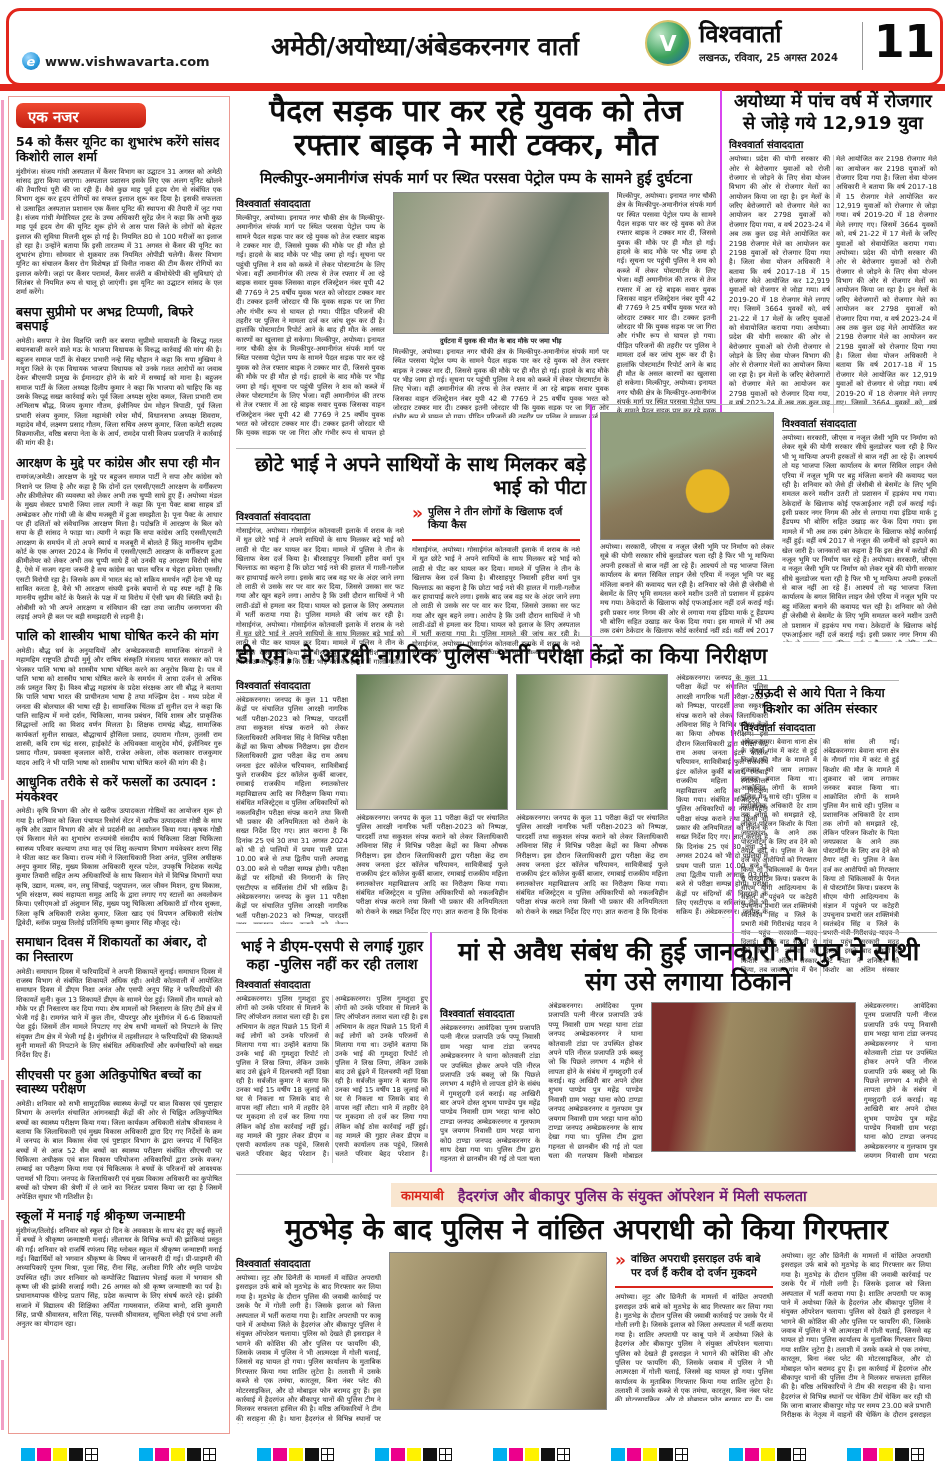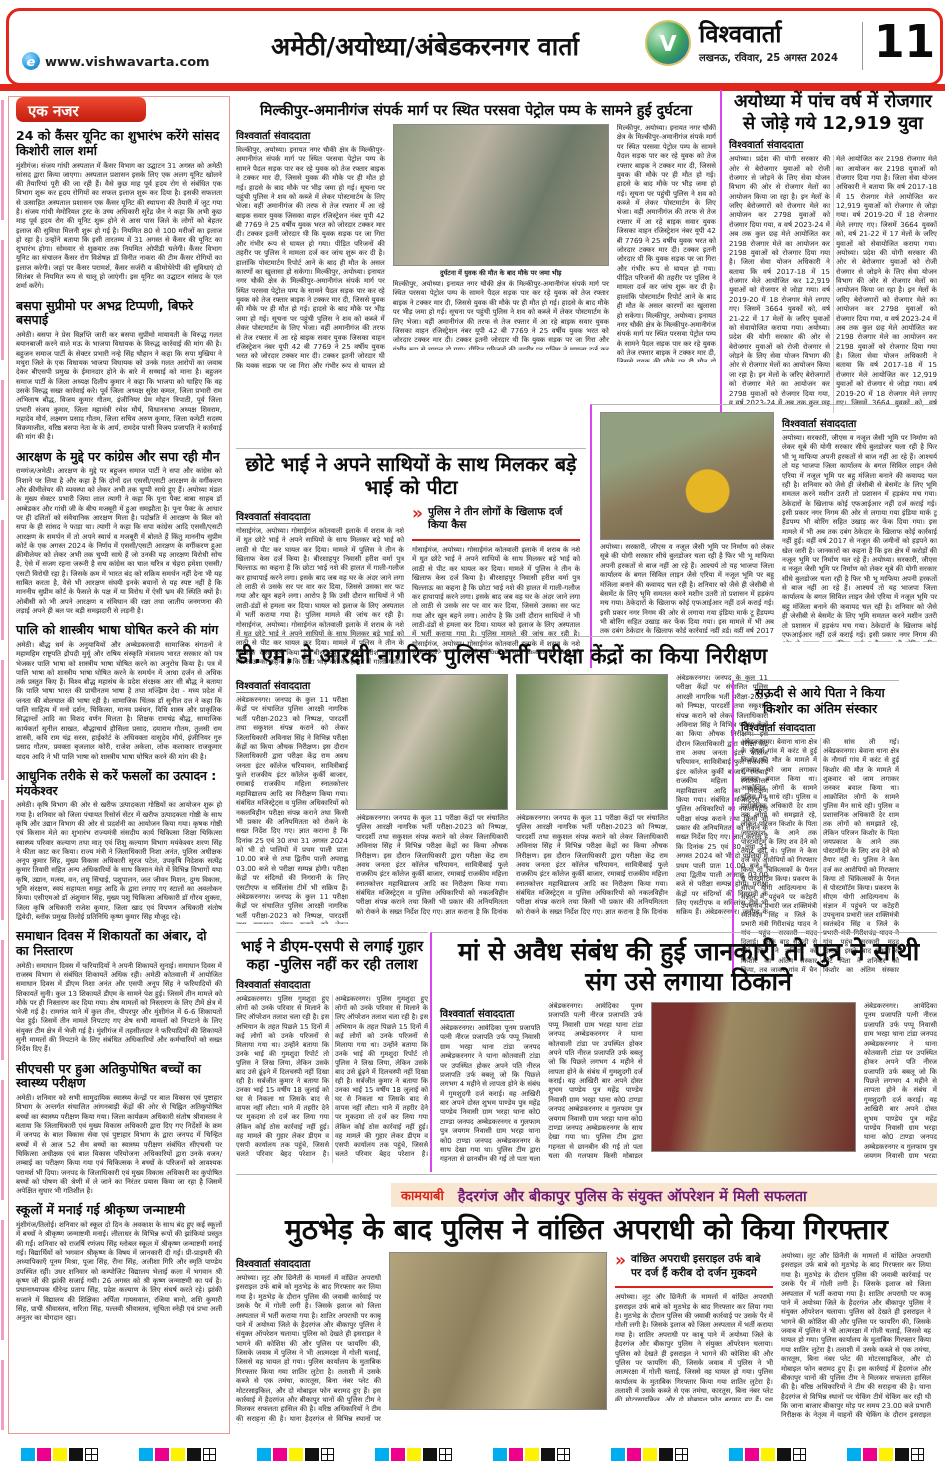--- a/index.html
+++ b/index.html
@@ -19,21 +19,21 @@
          align-items:center;justify-content:center;font-size:22px;font-weight:800;border:2px solid #d8c26a;}
   .brand-name{font-size:24px;font-weight:800;color:#0d0d0d;display:block;line-height:1;}
   .brand-edition{font-size:10px;font-weight:700;color:#222;display:block;margin-top:4px;}
   .hdr-divider{position:absolute;left:862px;top:22px;width:1px;height:48px;background:#999;}
   .hdr-page{position:absolute;left:874px;top:16px;width:56px;text-align:center;font-size:44px;font-weight:800;color:#0a0a0a;}
   .hdr-redbar{position:absolute;left:0;top:84px;width:945px;height:7px;background:#e2261c;}
   .left-edge-strip{position:absolute;left:1px;top:100px;width:3px;height:1330px;
                    background:repeating-linear-gradient(#f29ec4 0 120px,#ffffff 120px 140px);}
   
   #one-look{position:absolute;left:8px;top:96px;width:222px;height:1338px;border:1px solid #eb9a92;
-            padding:0 7px;box-sizing:border-box;overflow:hidden;}
+            padding:6px 7px;box-sizing:border-box;overflow:hidden;}
   .one-look-hdr{width:130px;height:25px;border-radius:7px;background:linear-gradient(#f04a31,#c21d0f);
                 color:#fff;font-size:15px;font-weight:800;display:flex;align-items:center;padding-left:12px;box-sizing:border-box;}
   .ol-head{font-size:12.5px;font-weight:800;line-height:1.18;margin:7px 0 3px;color:#0e0e0e;}
   .ol-body{font-size:7px;line-height:1.33;text-align:justify;color:#222;}
   
   .byline{font-weight:800;font-size:10px;color:#111;border-bottom:1px solid #888;display:inline-block;margin-bottom:3px;}
   .body-text{font-size:7px;line-height:1.34;text-align:justify;color:#1d1d1d;overflow:hidden;}
   .cols2{column-count:2;column-gap:6px;column-rule:1px solid #ccc;column-fill:auto;}
   .photo{border:1px solid #8a8a8a;box-sizing:border-box;}
   .caption{font-size:6.5px;font-weight:700;text-align:center;color:#222;margin-top:2px;}
@@ -43,21 +43,21 @@
   .hl{font-weight:800;color:#0d0d0d;text-align:center;}
   .vline-l{border-left:2px solid #d946ef;}
   .htop{border-top:1px solid #b5b5b5;}
   
   #main-story{left:236px;top:94px;width:480px;height:350px;}
   #main-story .hl1{font-size:30px;line-height:1.13;}
   #main-story .hl2{font-size:14.5px;margin-top:5px;}
   #jobs-story{left:720px;top:90px;width:217px;height:352px;padding-left:7px;box-sizing:border-box;}
   #jobs-story .hl1{font-size:18px;line-height:1.2;}
   #brothers-story{left:236px;top:448px;width:350px;height:220px;}
-  #brothers-story .hl1{font-size:19.5px;line-height:1.2;}
+  #brothers-story .hl1{font-size:19.5px;line-height:1.2;text-align:right;}
   #nazul-story{left:590px;top:404px;width:347px;height:264px;padding:2px 0 0 8px;box-sizing:border-box;}
   #nazul-story .hl1{font-size:19px;line-height:1.2;text-align:left;}
   #dm-story{left:236px;top:636px;width:532px;height:294px;padding-top:4px;box-sizing:border-box;}
   #dm-story .hl1{font-size:21px;}
   #saudi-story{left:732px;top:636px;width:167px;height:294px;padding:4px 0 0 7px;box-sizing:border-box;margin-top:44px;}
   #saudi-story .hl1{font-size:12.5px;line-height:1.25;}
   #missing-story{left:236px;top:932px;width:192px;height:240px;padding-top:4px;box-sizing:border-box;}
   #missing-story .hl1{font-size:14.5px;line-height:1.25;}
   #relation-story{left:430px;top:932px;width:507px;height:240px;padding:4px 0 0 8px;box-sizing:border-box;}
   #relation-story .hl1{font-size:25px;line-height:1.2;}
@@ -102,39 +102,40 @@
       </span>
     </div>
     <div class="hdr-divider"></div>
     <div class="hdr-page">11</div>
     <div class="hdr-redbar"></div>
   </div>
   <div class="left-edge-strip"></div>
 
   <div id="one-look">
     <div class="one-look-hdr">एक नजर</div>
-    <div class="ol-head">24 को कैंसर यूनिट का शुभारंभ करेंगे सांसद किशोरी लाल शर्मा</div>
+    <div class="ol-head">54 को कैंसर यूनिट का शुभारंभ करेंगे सांसद किशोरी लाल शर्मा</div>
     <div class="ol-body">मुंशीगंज। संजय गांधी अस्पताल में कैंसर विभाग का उद्घाटन 31 अगस्त को अमेठी सांसद द्वारा किया जाएगा। अस्पताल प्रशासन इसके लिए एक अलग यूनिट खोलने की तैयारियां पूरी की जा रही हैं। वैसे कुछ माह पूर्व हृदय रोग से संबंधित एक विभाग शुरू कर हृदय रोगियों का सफल इलाज शुरू कर दिया है। इसकी सफलता से उत्साहित अस्पताल प्रशासन एक कैंसर यूनिट की स्थापना की तैयारी में जुट गया है। संजय गांधी मेमोरियल ट्रस्ट के उच्च अधिकारी सुरेंद्र जैन ने कहा कि अभी कुछ माह पूर्व हृदय रोग की यूनिट शुरू होने से आस पास जिले के लोगों को बेहतर इलाज की सुविधा मिलनी शुरू हो गई है। नियमित 80 से 100 मरीजों का इलाज हो रहा है। उन्होंने बताया कि इसी तारतम्य में 31 अगस्त से कैंसर की यूनिट का शुभारंभ होगा। सोमवार से शुक्रवार तक नियमित ओपीडी चलेगी। कैंसर विभाग यूनिट का संचालन कैंसर रोग विशेषज्ञ डॉ विनीत नाकरा की टीम कैंसर रोगियों का इलाज करेगी। जहां पर कैंसर परामर्श, कैंसर सर्जरी व कीमोथेरेपी की सुविधाएं दो सितंबर से नियमित रूप से चालू हो जाएंगी। इस यूनिट का उद्घाटन सांसद के एल शर्मा करेंगे।</div>
     <div class="ol-head">बसपा सुप्रीमो पर अभद्र टिप्पणी, बिफरे बसपाई</div>
     <div class="ol-body">अमेठी। बसपा ने प्रेस विज्ञप्ति जारी कर बसपा सुप्रीमो मायावती के विरुद्ध गलत बयानबाजी करने वाले मऊ के भाजपा विधायक के विरुद्ध कार्रवाई की मांग की है। बहुजन समाज पार्टी के सेक्टर प्रभारी नन्हे सिंह चौहान ने कहा कि सपा मुखिया ने मथुरा जिले के एक विधायक भाजपा विधायक को उनके गलत आरोपों का जवाब देकर बीएसपी प्रमुख के ईमानदार होने के बारे में सच्चाई को माना है। बहुजन समाज पार्टी के जिला अध्यक्ष दिलीप कुमार ने कहा कि भाजपा को चाहिए कि वह उसके विरुद्ध सख्त कार्रवाई करे। पूर्व जिला अध्यक्ष सुरेश कमल, जिला प्रभारी राम अभिलाष बौद्ध, विजय कुमार गौतम, इंजीनियर प्रेम मोहन त्रिपाठी, पूर्व जिला प्रभारी संजय कुमार, जिला महामंत्री रमेश मौर्य, विधानसभा अध्यक्ष शिवराम, महादेव मौर्य, लक्ष्मण प्रसाद गौतम, जिला सचिव अरुण कुमार, जिला कमेटी सदस्य विक्रमाजीत, वरिष्ठ बसपा नेता के के आर्य, रामदेव पासी विजय प्रजापति ने कार्रवाई की मांग की है।</div>
     <div class="ol-head">आरक्षण के मुद्दे पर कांग्रेस और सपा रही मौन</div>
     <div class="ol-body">रामगंज/अमेठी। आरक्षण के मुद्दे पर बहुजन समाज पार्टी ने सपा और कांग्रेस को निशाने पर लिया है और कहा है कि दोनों दल एससी/एसटी आरक्षण के वर्गीकरण और क्रीमीलेयर की व्यवस्था को लेकर अभी तक चुप्पी साधे हुए हैं। अयोध्या मंडल के मुख्य सेक्टर प्रभारी जिया लाल त्यागी ने कहा कि पूना पैक्ट बाबा साहब डॉ अम्बेडकर और गांधी जी के बीच मजबूरी में हुआ समझौता है। पूना पैक्ट के आधार पर ही दलितों को संवैधानिक आरक्षण मिला है। पदोन्नति में आरक्षण के बिल को सपा के ही सांसद ने फाड़ा था। त्यागी ने कहा कि सपा कांग्रेस आदि एससी/एसटी आरक्षण के समर्थन में तो अपने स्वार्थ व मजबूरी में बोलते हैं किंतु माननीय सुप्रीम कोर्ट के एक अगस्त 2024 के निर्णय में एससी/एसटी आरक्षण के वर्गीकरण हुआ क्रीमीलेयर को लेकर अभी तक चुप्पी साधे हैं जो उनकी यह आरक्षण विरोधी सोच है, ऐसे में सजग रहना जरूरी है सच कांग्रेस का चाल चरित्र व चेहरा हमेशा एससी/एसटी विरोधी रहा है। जिसके क्रम में भारत बंद को सक्रिय समर्थन नहीं देना भी यह साबित करता है, वैसे भी आरक्षण संघयी इनके बयानों से यह स्पष्ट नहीं है कि माननीय सुप्रीम कोर्ट के फैसले के पक्ष में या विरोध में ऐसी भ्रम की स्थिति क्यों है। ओबीसी को भी अपने आरक्षण व संविधान की रक्षा तथा जातीय जनगणना की लड़ाई अपने ही बल पर बड़ी समझदारी से लड़नी है।</div>
     <div class="ol-head">पालि को शास्त्रीय भाषा घोषित करने की मांग</div>
     <div class="ol-body">अमेठी। बौद्ध धर्म के अनुयायियों और अम्बेडकरवादी सामाजिक संगठनों ने महामहिम राष्ट्रपति द्रौपदी मुर्मू और राषिय संस्कृति मंत्रालय भारत सरकार को पत्र भेजकर पालि भाषा को शास्त्रीय भाषा घोषित करने का अनुरोध किया है। पत्र में पालि भाषा को शास्त्रीय भाषा घोषित करने के समर्थन में आधा दर्जन से अधिक तर्क प्रस्तुत किए हैं। विश्व बौद्ध महासंघ के प्रदेश संरक्षक आर सी बौद्ध ने बताया कि पालि भाषा भारत की प्राचीनतम भाषा है तथा मज्झिम देश - मध्य प्रदेश में जनता की बोलचाल की भाषा रही है। सामाजिक चिंतक डॉ सुनील दत्त ने कहा कि पालि साहित्य में मनो दर्शन, चिकित्सा, मानव प्रबंधन, विधि शास्त्र और प्राकृतिक सिद्धान्तों आदि का विशद वर्णन मिलता है। शिक्षक रामचंद्र बौद्ध, सामाजिक कार्यकर्ता सुनील साखत, बौद्धाचार्य हौसिला प्रसाद, दयाराम गौतम, तुलसी राम शास्त्री, कवि राम चंद्र सरस, हाईकोर्ट के अधिवक्ता वासुदेव मौर्य, इंजीनियर गुरु प्रसाद गौतम, प्रवक्ता बृजलाल कोरी, राजेश अकेला, लोक कलाकार राजकुमार यादव आदि ने भी पालि भाषा को शास्त्रीय भाषा घोषित करने की मांग की है।</div>
     <div class="ol-head">आधुनिक तरीके से करें फसलों का उत्पादन : मंयकेश्वर</div>
     <div class="ol-body">अमेठी। कृषि विभाग की ओर से खरीफ उत्पादकता गोष्ठियों का आयोजन शुरू हो गया है। शनिवार को जिला पंचायत रिसोर्स सेंटर में खरीफ उत्पादकता गोष्ठी के साथ कृषि और उद्यान विभाग की ओर से प्रदर्शनी का आयोजन किया गया। कृषक गोष्ठी एवं किसान मेले का शुभारंभ राज्यमंत्री संसदीय कार्य चिकित्सा शिक्षा चिकित्सा स्वास्थ्य परिवार कल्याण तथा मातृ एवं शिशु कल्याण विभाग मयंकेश्वर शरण सिंह ने फीता काट कर किया। राज्य मंत्री ने जिलाधिकारी निशा अनंत, पुलिस अधीक्षक अनूप कुमार सिंह, मुख्य विकास अधिकारी सूरज पटेल, उपकृषि निदेशक सत्येंद्र कुमार तिवारी सहित अन्य अधिकारियों के साथ किसान मेले में विभिन्न विभागों यथा कृषि, उद्यान, मत्स्य, वन, लघु सिंचाई, पशुपालन, जल जीवन मिशन, दुग्ध विकास, भूमि संरक्षण, स्वयं सहायता समूह आदि के द्वारा लगाए गए स्टालों का अवलोकन किया। एसीएमओ डॉ अंशुमान सिंह, मुख्य पशु चिकित्सा अधिकारी डॉ गौरव शुक्ला, जिला कृषि अधिकारी राजेश कुमार, जिला खाद एवं विपणन अधिकारी संतोष द्विवेदी, ब्लॉक प्रमुख तिलोई प्रतिनिधि कृष्ण कुमार सिंह मौजूद रहे।</div>
     <div class="ol-head">समाधान दिवस में शिकायतों का अंबार, दो का निस्तारण</div>
     <div class="ol-body">अमेठी। समाधान दिवस में फरियादियों ने अपनी शिकायतें सुनाई। समाधान दिवस में राजस्व विभाग से संबंधित शिकायतें अधिक रही। अमेठी कोतवाली में आयोजित समाधान दिवस में डीएम निशा अनंत और एसपी अनूप सिंह ने फरियादियों की शिकायतें सुनी। कुल 13 शिकायतें डीएम के सामने पेश हुई। जिसमें तीन मामले को मौके पर ही निस्तारण कर दिया गया। शेष मामलों को निस्तारण के लिए टीमें क्षेत्र में भेजी गई है। रामगंज थाने में कुल तीन, पीपरपुर और मुंशीगंज में 6-6 शिकायतों पेश हुई। जिसमें तीन मामले निपटाए गए शेष सभी मामलों को निपटाने के लिए संयुक्त टीम क्षेत्र में भेजी गई है। मुंशीगंज में तहसीलदार ने फरियादियों की शिकायतें सुनी मामलों की निपटाने के लिए संबंधित अधिकारियों और कर्मचारियों को सख्त निर्देश दिए हैं।</div>
     <div class="ol-head">सीएचसी पर हुआ अतिकुपोषित बच्चों का स्वास्थ्य परीक्षण</div>
     <div class="ol-body">अमेठी। शनिवार को सभी सामुदायिक स्वास्थ्य केन्द्रों पर बाल विकास एवं पुष्टाहार विभाग के अन्तर्गत संचालित आंगनबाड़ी केंद्रों की ओर से चिह्नित अतिकुपोषित बच्चों का स्वास्थ्य परीक्षण किया गया। जिला कार्यक्रम अधिकारी संतोष श्रीवास्तव ने बताया कि जिलाधिकारी एवं मुख्य विकास अधिकारी द्वारा दिए गए निर्देशों के क्रम में जनपद के बाल विकास सेवा एवं पुष्टाहार विभाग के द्वारा जनपद में चिन्हित बच्चों में से आज 52 सैम बच्चों का स्वास्थ्य परीक्षण संबंधित सीएचसी पर चिकित्सा अधीक्षक एवं बाल विकास परियोजना अधिकारियों द्वारा उनके वजन/लम्बाई का परीक्षण किया गया एवं चिकित्सक ने बच्चों के परिजनों को आवश्यक परामर्श भी दिया। जनपद के जिलाधिकारी एवं मुख्य विकास अधिकारी का कुपोषित बच्चों को पोषण की श्रेणी में ले जाने का निरंतर प्रयास किया जा रहा है जिसमें अपेक्षित सुधार भी गतिशील है।</div>
     <div class="ol-head">स्कूलों में मनाई गई श्रीकृष्ण जन्माष्टमी</div>
     <div class="ol-body">मुंशीगंज/तिलोई। शनिवार को स्कूल दो दिन के अवकाश के साथ बंद हुए कई स्कूलों में बच्चों ने श्रीकृष्ण जन्माष्टमी मनाई। लीलाधर के विभिन्न रूपों की झांकियां प्रस्तुत की गईं। शनिवार को राजर्षि रणंजय सिंह ग्लोबल स्कूल में श्रीकृष्ण जन्माष्टमी मनाई गई। विद्यार्थियों को भगवान श्रीकृष्ण के विषय में जानकारी दी गई। प्री-प्राइमरी की अध्यापिकाएँ पूनम मिश्रा, पूजा सिंह, रीना सिंह, अलीशा गिरि और स्मृति पाण्डेय उपस्थित रहीं। उधर शनिवार को कम्पोजिट विद्यालय भेलाई कला में भगवान श्री कृष्ण जी की झांकी सजाई गयी। 26 अगस्त को श्री कृष्ण जन्माष्टमी का पर्व है। प्रधानाध्यापक धीरेन्द्र प्रताप सिंह, प्रदेश कल्याण के लिए संघर्ष करते रहे। झांकी सजाने में विद्यालय की शिक्षिका अर्पिता गायसवाल, रजिया बानो, शशि कुमारी सिंह, प्राची श्रीवास्तव, सरिता सिंह, पल्लवी श्रीवास्तव, सूचिता स्नेही एवं प्रभा अली अनुतर का योगदान रहा।</div>
   </div>
 
   <div id="main-story" class="abs">
+    <div class="hl hl1">पैदल सड़क पार कर रहे युवक को तेज रफ्तार बाइक ने मारी टक्कर, मौत</div>
     <div class="hl hl2">मिल्कीपुर-अमानीगंज संपर्क मार्ग पर स्थित परसवा पेट्रोल पम्प के सामने हुई दुर्घटना</div>
     <div class="row">
       <div style="width:150px;">
         <span class="byline">विश्ववार्ता संवाददाता</span>
         <div class="body-text" style="height:222px;">मिल्कीपुर, अयोध्या। इनायत नगर चौकी क्षेत्र के मिल्कीपुर-अमानीगंज संपर्क मार्ग पर स्थित परसवा पेट्रोल पम्प के सामने पैदल सड़क पार कर रहे युवक को तेज रफ्तार बाइक ने टक्कर मार दी, जिससे युवक की मौके पर ही मौत हो गई। हादसे के बाद मौके पर भीड़ जमा हो गई। सूचना पर पहुंची पुलिस ने शव को कब्जे में लेकर पोस्टमार्टम के लिए भेजा। वहीं अमानीगंज की तरफ से तेज रफ्तार में आ रहे बाइक सवार युवक जिसका वाहन रजिस्ट्रेशन नंबर यूपी 42 बी 7769 ने 25 वर्षीय युवक भरत को जोरदार टक्कर मार दी। टक्कर इतनी जोरदार थी कि युवक सड़क पर जा गिरा और गंभीर रूप से घायल हो गया। पीड़ित परिजनों की तहरीर पर पुलिस ने मामला दर्ज कर जांच शुरू कर दी है। हालांकि पोस्टमार्टम रिपोर्ट आने के बाद ही मौत के असल कारणों का खुलासा हो सकेगा। मिल्कीपुर, अयोध्या। इनायत नगर चौकी क्षेत्र के मिल्कीपुर-अमानीगंज संपर्क मार्ग पर स्थित परसवा पेट्रोल पम्प के सामने पैदल सड़क पार कर रहे युवक को तेज रफ्तार बाइक ने टक्कर मार दी, जिससे युवक की मौके पर ही मौत हो गई। हादसे के बाद मौके पर भीड़ जमा हो गई। सूचना पर पहुंची पुलिस ने शव को कब्जे में लेकर पोस्टमार्टम के लिए भेजा। वहीं अमानीगंज की तरफ से तेज रफ्तार में आ रहे बाइक सवार युवक जिसका वाहन रजिस्ट्रेशन नंबर यूपी 42 बी 7769 ने 25 वर्षीय युवक भरत को जोरदार टक्कर मार दी। टक्कर इतनी जोरदार थी कि युवक सड़क पर जा गिरा और गंभीर रूप से घायल हो गया। पीड़ित परिजनों की तहरीर पर पुलिस ने मामला दर्ज कर जांच शुरू कर दी है। हालांकि पोस्टमार्टम रिपोर्ट आने के बाद ही मौत के असल कारणों का खुलासा हो सकेगा।</div>
       </div>
       <div style="width:216px;">
         <div class="photo ph-crowd" style="width:216px;height:142px;"></div>
         <div class="caption">दुर्घटना में युवक की मौत के बाद मौके पर जमा भीड़</div>
         <div class="body-text" style="height:70px;margin-top:3px;">मिल्कीपुर, अयोध्या। इनायत नगर चौकी क्षेत्र के मिल्कीपुर-अमानीगंज संपर्क मार्ग पर स्थित परसवा पेट्रोल पम्प के सामने पैदल सड़क पार कर रहे युवक को तेज रफ्तार बाइक ने टक्कर मार दी, जिससे युवक की मौके पर ही मौत हो गई। हादसे के बाद मौके पर भीड़ जमा हो गई। सूचना पर पहुंची पुलिस ने शव को कब्जे में लेकर पोस्टमार्टम के लिए भेजा। वहीं अमानीगंज की तरफ से तेज रफ्तार में आ रहे बाइक सवार युवक जिसका वाहन रजिस्ट्रेशन नंबर यूपी 42 बी 7769 ने 25 वर्षीय युवक भरत को जोरदार टक्कर मार दी। टक्कर इतनी जोरदार थी कि युवक सड़क पर जा गिरा और गंभीर रूप से घायल हो गया। पीड़ित परिजनों की तहरीर पर पुलिस ने मामला दर्ज कर जांच शुरू कर दी है। हालांकि पोस्टमार्टम रिपोर्ट आने के बाद ही मौत के असल कारणों का खुलासा हो सकेगा।</div>

